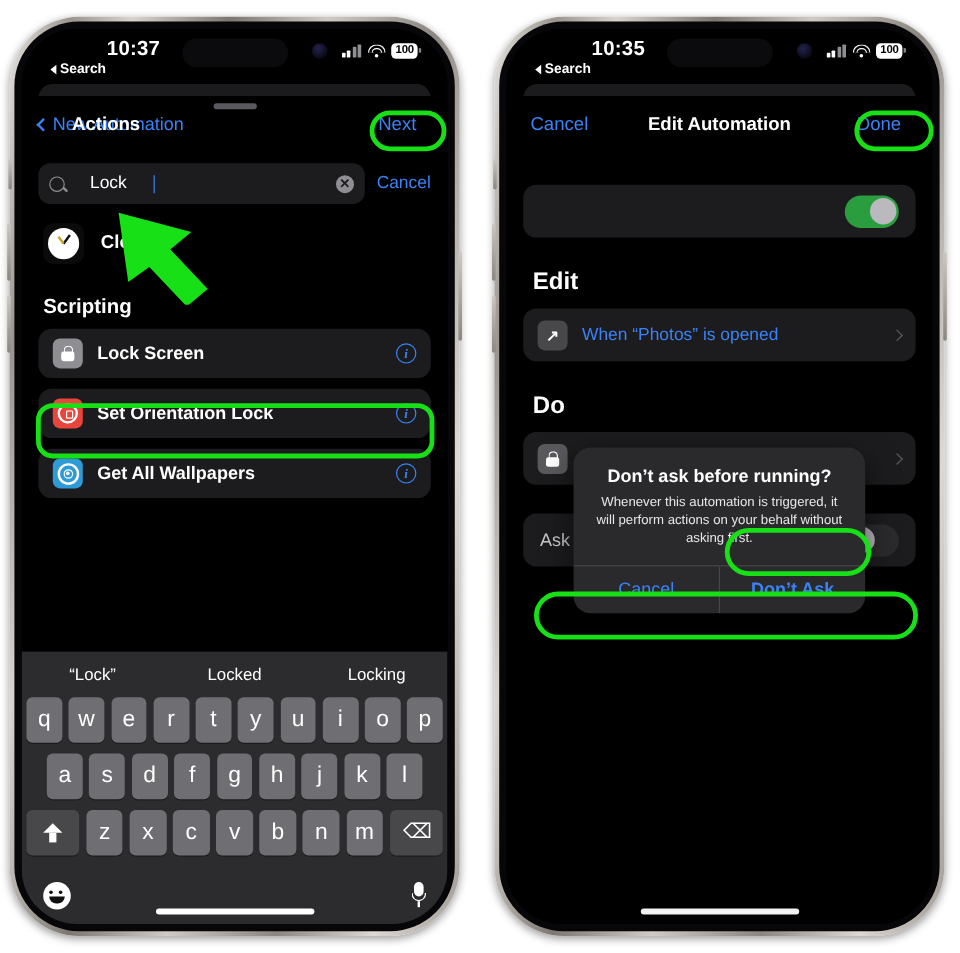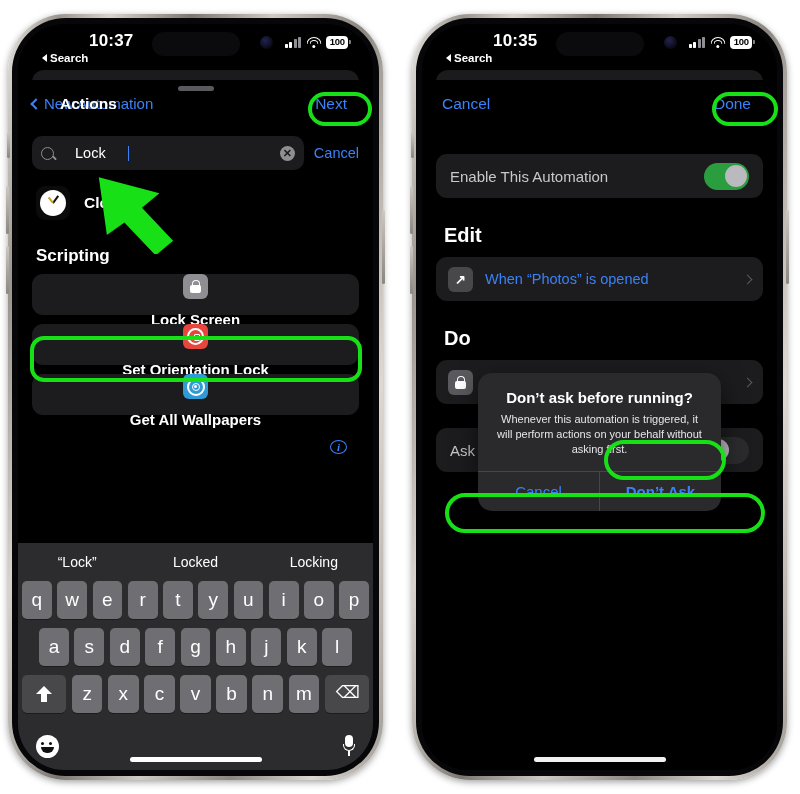--- a/index.html
+++ b/index.html
@@ -92,21 +92,21 @@
   .clock-ic { background:#0b0b0b; display:flex; align-items:center; justify-content:center; }
   .clock-face { width:26px; height:26px; border-radius:50%; background:#fff; position:relative; }
   .clock-face:before, .clock-face:after { content:""; position:absolute; background:#111; left:50%; top:50%; transform-origin:bottom center; }
   .clock-face:before { width:1.6px; height:9px; margin-left:-.8px; margin-top:-9px; transform:rotate(36deg); }
   .clock-face:after { width:1.6px; height:7px; margin-left:-.8px; margin-top:-7px; transform:rotate(-38deg); background:#c9a227; }
   .app-label { color:#fff; font-size:15.5px; font-weight:600; }
 
   .sec-head { color:#fff; font-size:17px; font-weight:700; padding:20px 4px 8px 4px; }
 
   .action-row { display:flex; align-items:center; gap:12px; background:#1c1c1e; border-radius:11px;
-                height:41px; padding:0 12px; margin-bottom:9px; position:relative;flex-direction:column; }
+                height:41px; padding:0 12px; margin-bottom:9px; position:relative; }
   .act-ic { width:25px; height:25px; border-radius:6px; flex:none; display:flex; align-items:center; justify-content:center; }
   .act-label { color:#fff; font-size:15px; font-weight:600; }
   .info-ic { margin-left:auto; width:17px; height:17px; border-radius:50%; border:1.6px solid #3b82f6;
              color:#3b82f6; font-size:11px; font-style:italic; font-weight:700; display:flex; align-items:center; justify-content:center; font-family:"Liberation Serif", serif; }
 
   .lock-glyph { width:11px; height:13px; position:relative; }
   .lock-glyph .shackle { position:absolute; top:0; left:50%; transform:translateX(-50%); width:8px; height:7px;
                           border:1.7px solid #fff; border-bottom:none; border-radius:5px 5px 0 0; }
   .lock-glyph .body { position:absolute; bottom:0; left:0; width:11px; height:8px; background:#fff; border-radius:2px; }
   .orient-glyph { width:17px; height:17px; border:2px solid #fff; border-radius:50%; position:relative; }
@@ -381,26 +381,26 @@
             <span class="batt-tip"></span>
           </span>
         </div>
       </div>
 
       <div class="sheet-peek"></div>
 
       <div class="sheet">
         <div class="navbar">
           <div class="nav-right-l">Cancel</div>
+          <div class="nav-title">Edit Automation</div>
           <div class="nav-right">Done</div>
         </div>
 
         <div style="height:22px"></div>
         <div class="setrow">
-          <span class="setlabel">Enable This Automation</span>
           <span class="toggle on">
               <span class="knob"></span>
             </span>
         </div>
 
         <div class="big-head">Edit</div>
         <div class="card">
           <span class="card-ic">
               <span class="arrow-glyph">↗</span>
             </span>

